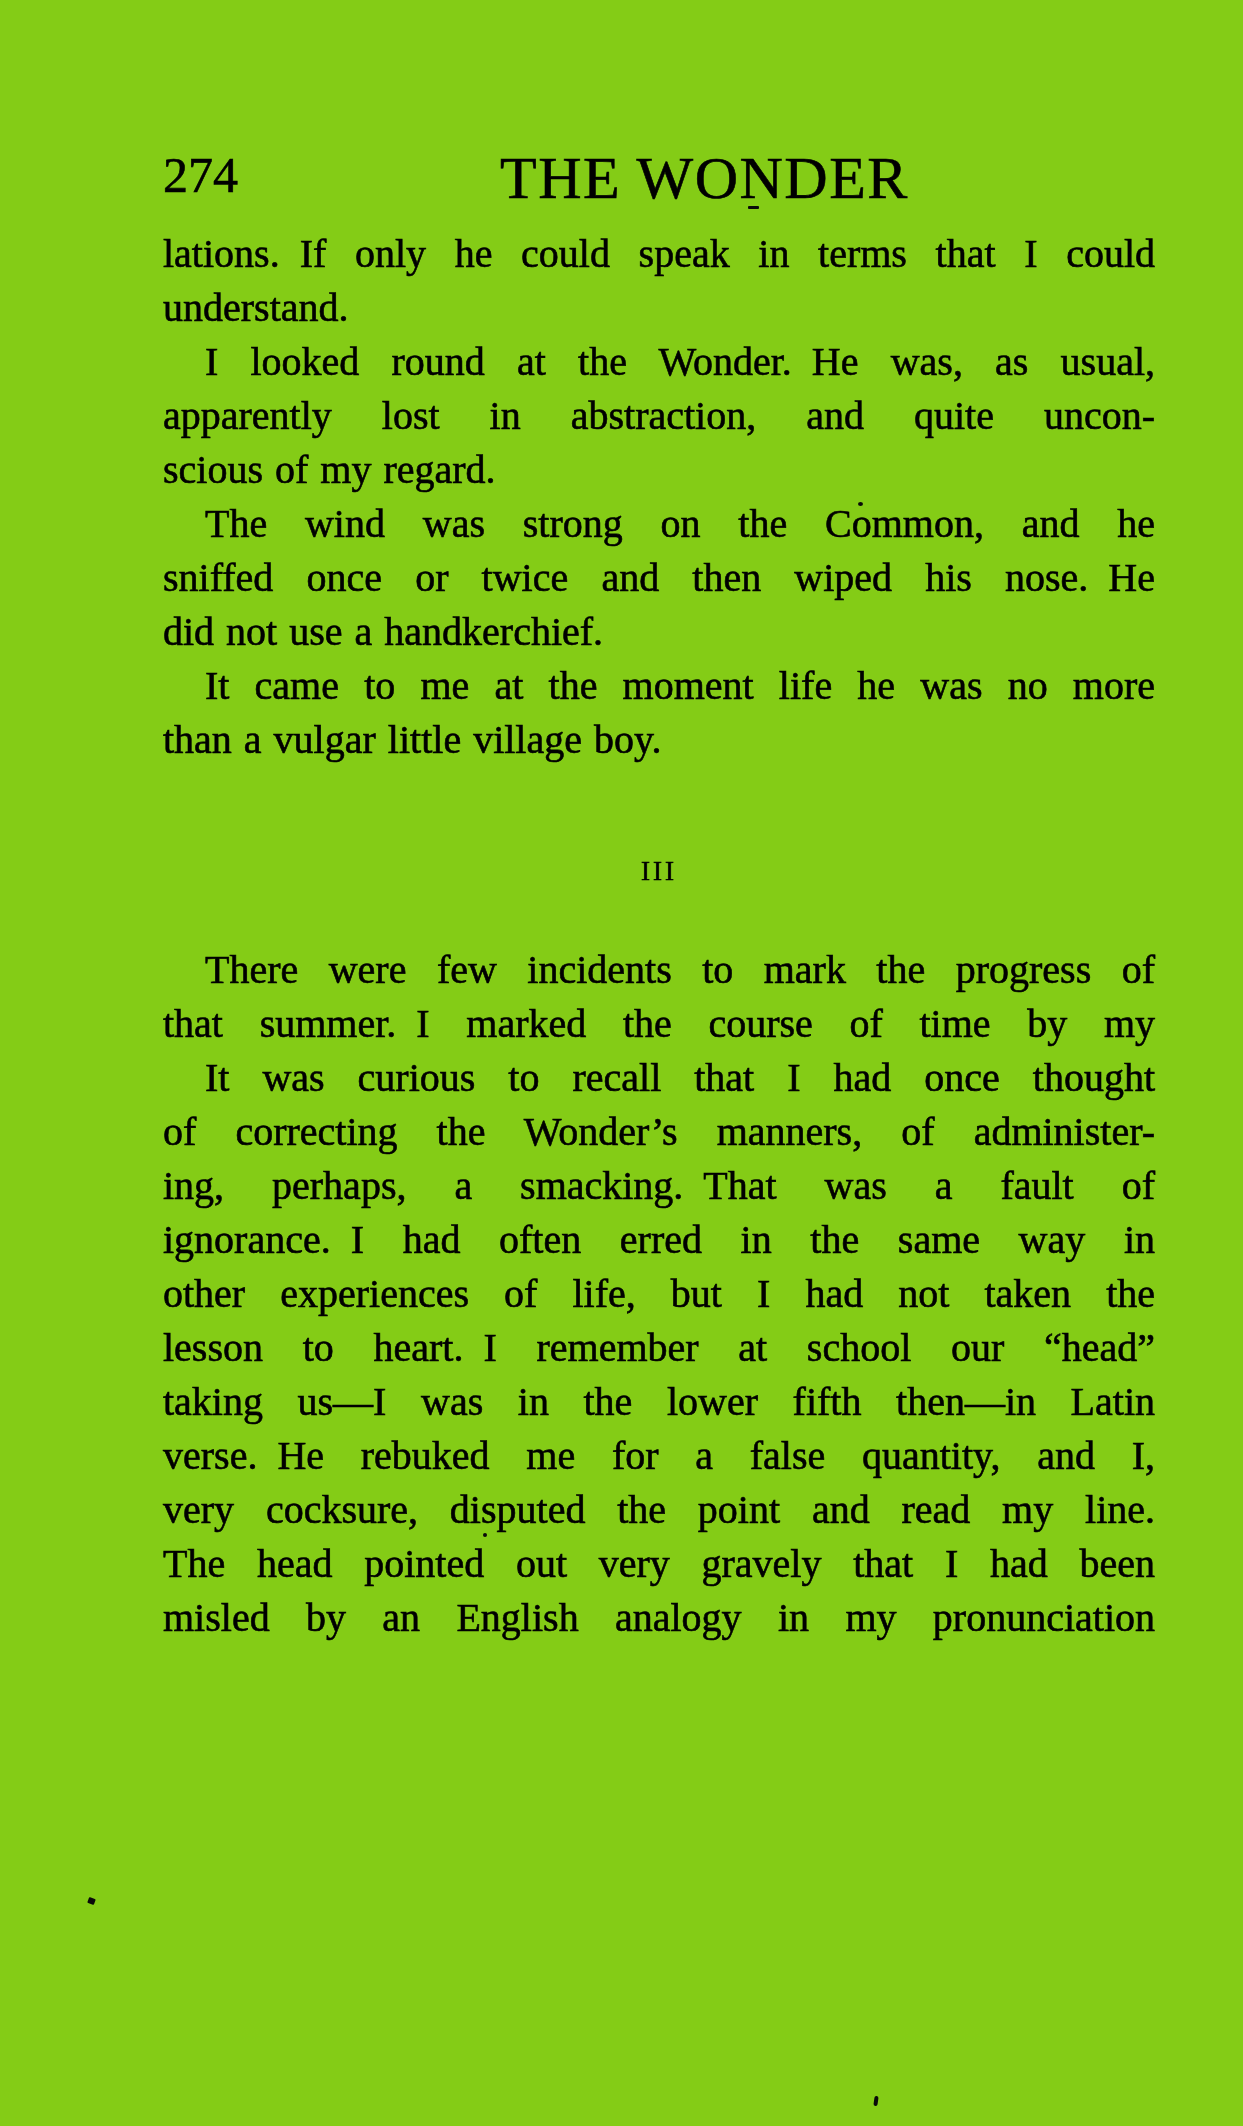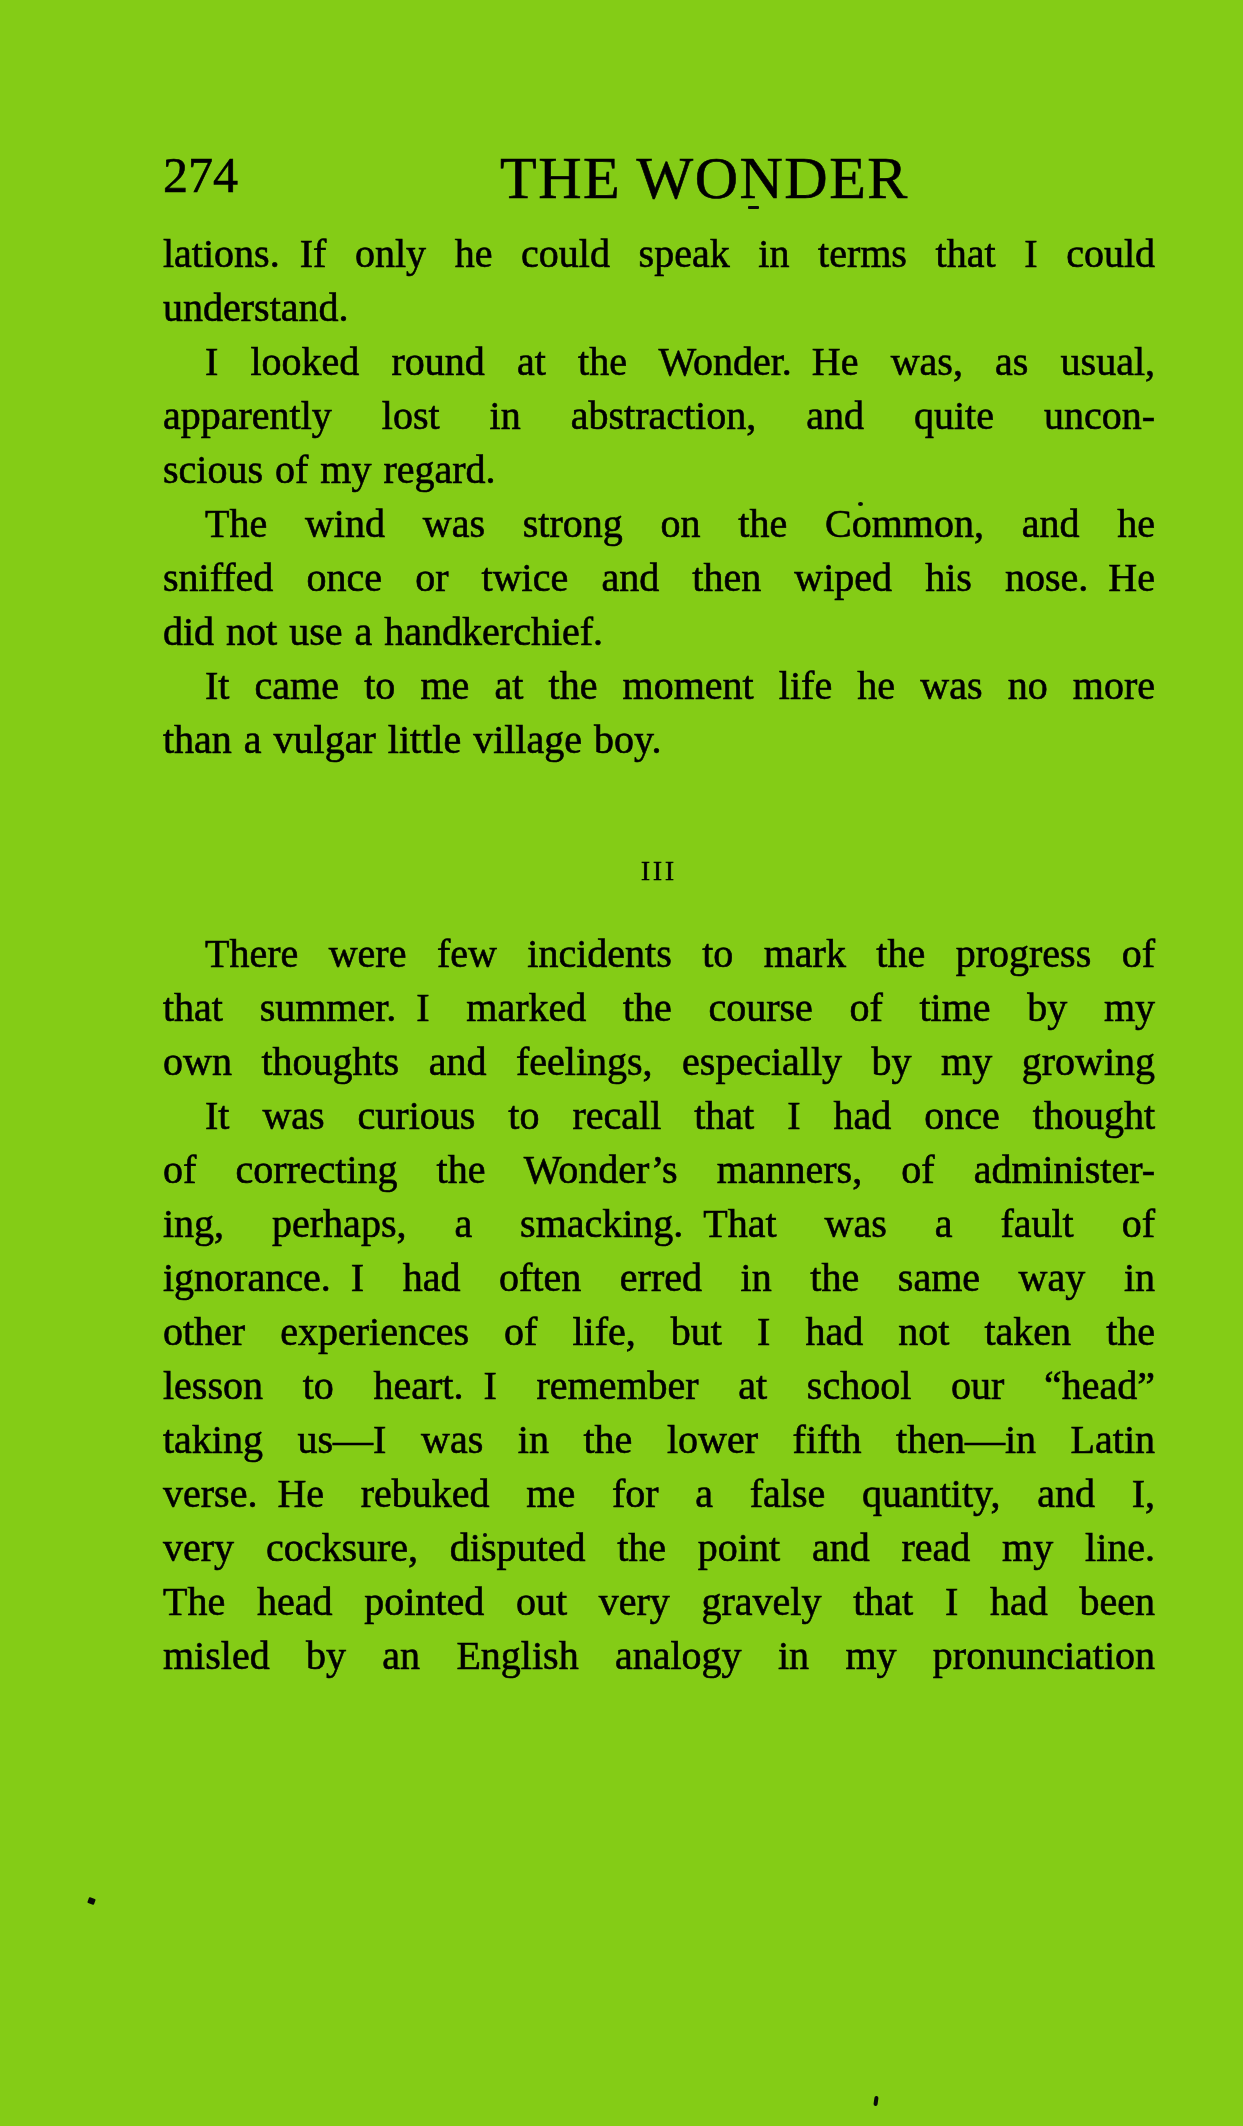--- a/index.html
+++ b/index.html
@@ -43,21 +43,21 @@
     text-align-last: justify;
     word-spacing: 2px;
     white-space: normal;
   }
   .line.short { text-align: right; text-align-last: left; }
   .line.indent { text-indent: 42px; }
   .sec-heading {
     height: 40px;
     line-height: 40px;
     margin-top: 84px;
-    margin-bottom: 36px;
+    margin-bottom: 52px;
     text-align: center;
     font-size: 27px;
     letter-spacing: 3px;
   }
   .speck { position: absolute; background: #0a0a0a; }
   .speck-title-dash  { left: 748px; top: 206px; width: 11px; height: 3px; border-radius: 1px; }
   .speck-margin      { left: 858px; top: 502px; width: 5px;  height: 4px; border-radius: 50%; }
   .speck-rebuked-dot { left: 483px; top: 1533px; width: 4px; height: 4px; border-radius: 50%; }
   .speck-bottom-left { left: 88px;  top: 1898px; width: 7px; height: 6px; border-radius: 1px; transform: rotate(20deg); }
   .speck-bottom-right{ left: 874px; top: 2096px; width: 4px; height: 10px; border-radius: 2px; transform: rotate(8deg); }
@@ -79,21 +79,20 @@
     <div class="line indent">The wind was strong on the Common, and he</div>
     <div class="line">sniffed once or twice and then wiped his nose. He</div>
     <div class="line short">did not use a handkerchief.</div>
     <div class="line indent">It came to me at the moment life he was no more</div>
     <div class="line short">than a vulgar little village boy.</div>
 
     <div class="sec-heading">III</div>
 
     <div class="line indent">There were few incidents to mark the progress of</div>
     <div class="line">that summer. I marked the course of time by my</div>
-    <div class="line">own thoughts and feelings, especially by my growing</div>
     <div class="line indent">It was curious to recall that I had once thought</div>
     <div class="line">of correcting the Wonder’s manners, of administer-</div>
     <div class="line">ing, perhaps, a smacking. That was a fault of</div>
     <div class="line">ignorance. I had often erred in the same way in</div>
     <div class="line">other experiences of life, but I had not taken the</div>
     <div class="line">lesson to heart. I remember at school our “head”</div>
     <div class="line">taking us—I was in the lower fifth then—in Latin</div>
     <div class="line">verse. He rebuked me for a false quantity, and I,</div>
     <div class="line">very cocksure, disputed the point and read my line.</div>
     <div class="line">The head pointed out very gravely that I had been</div>

